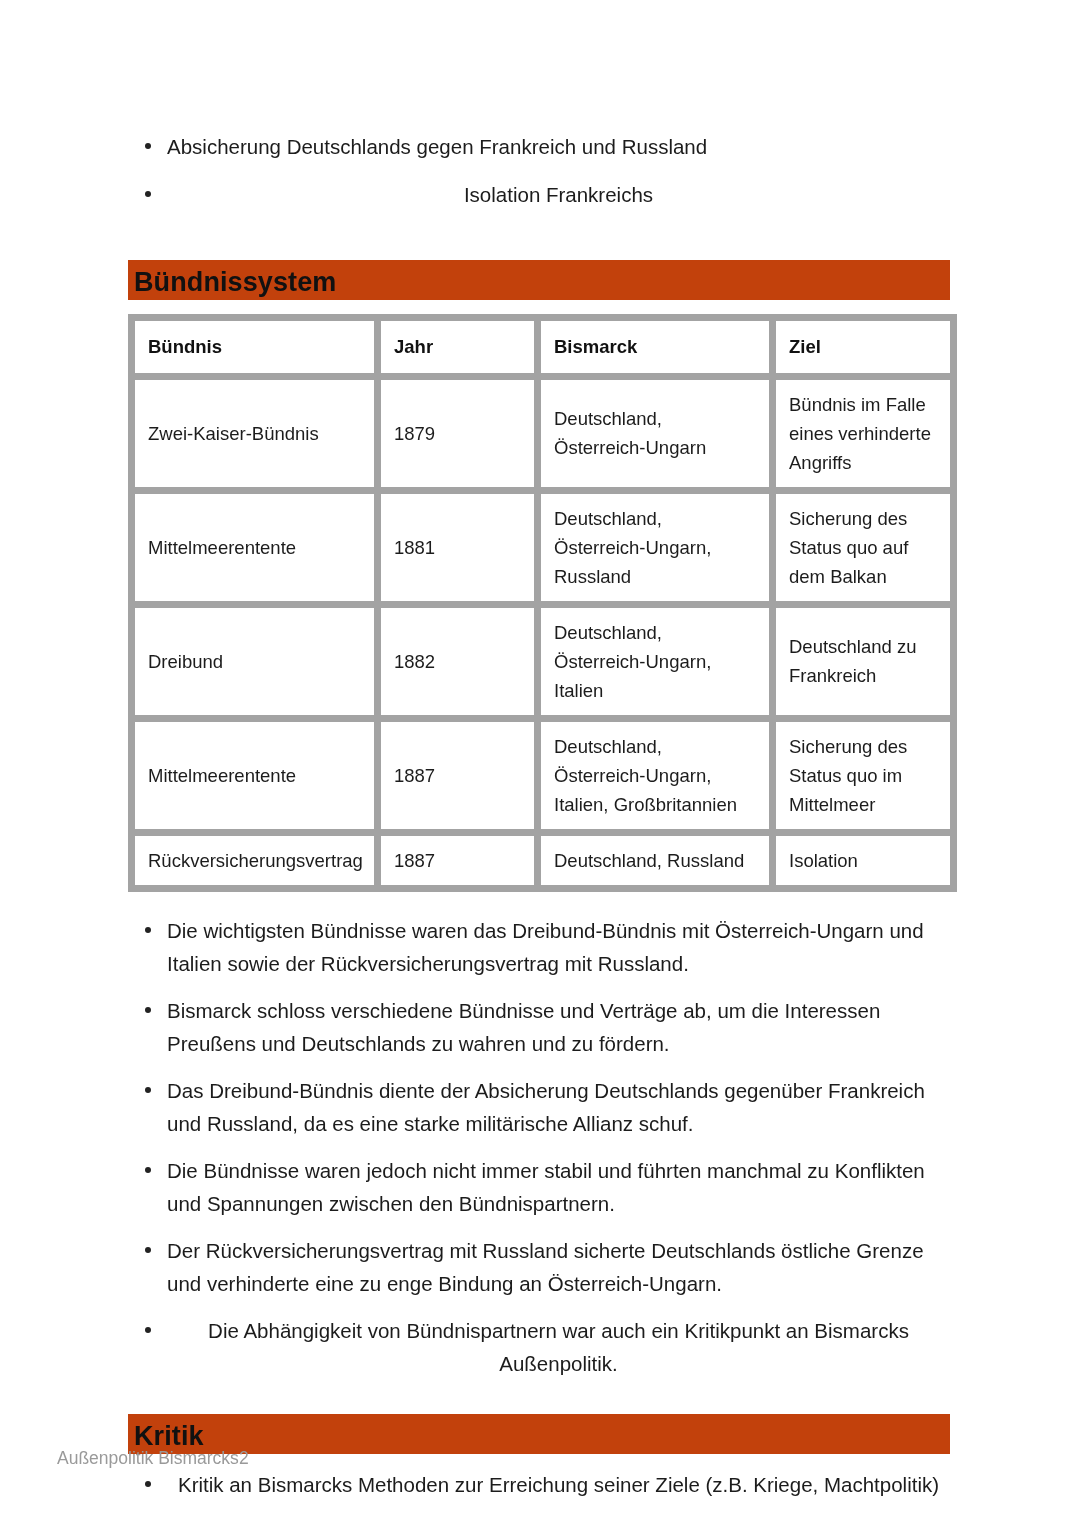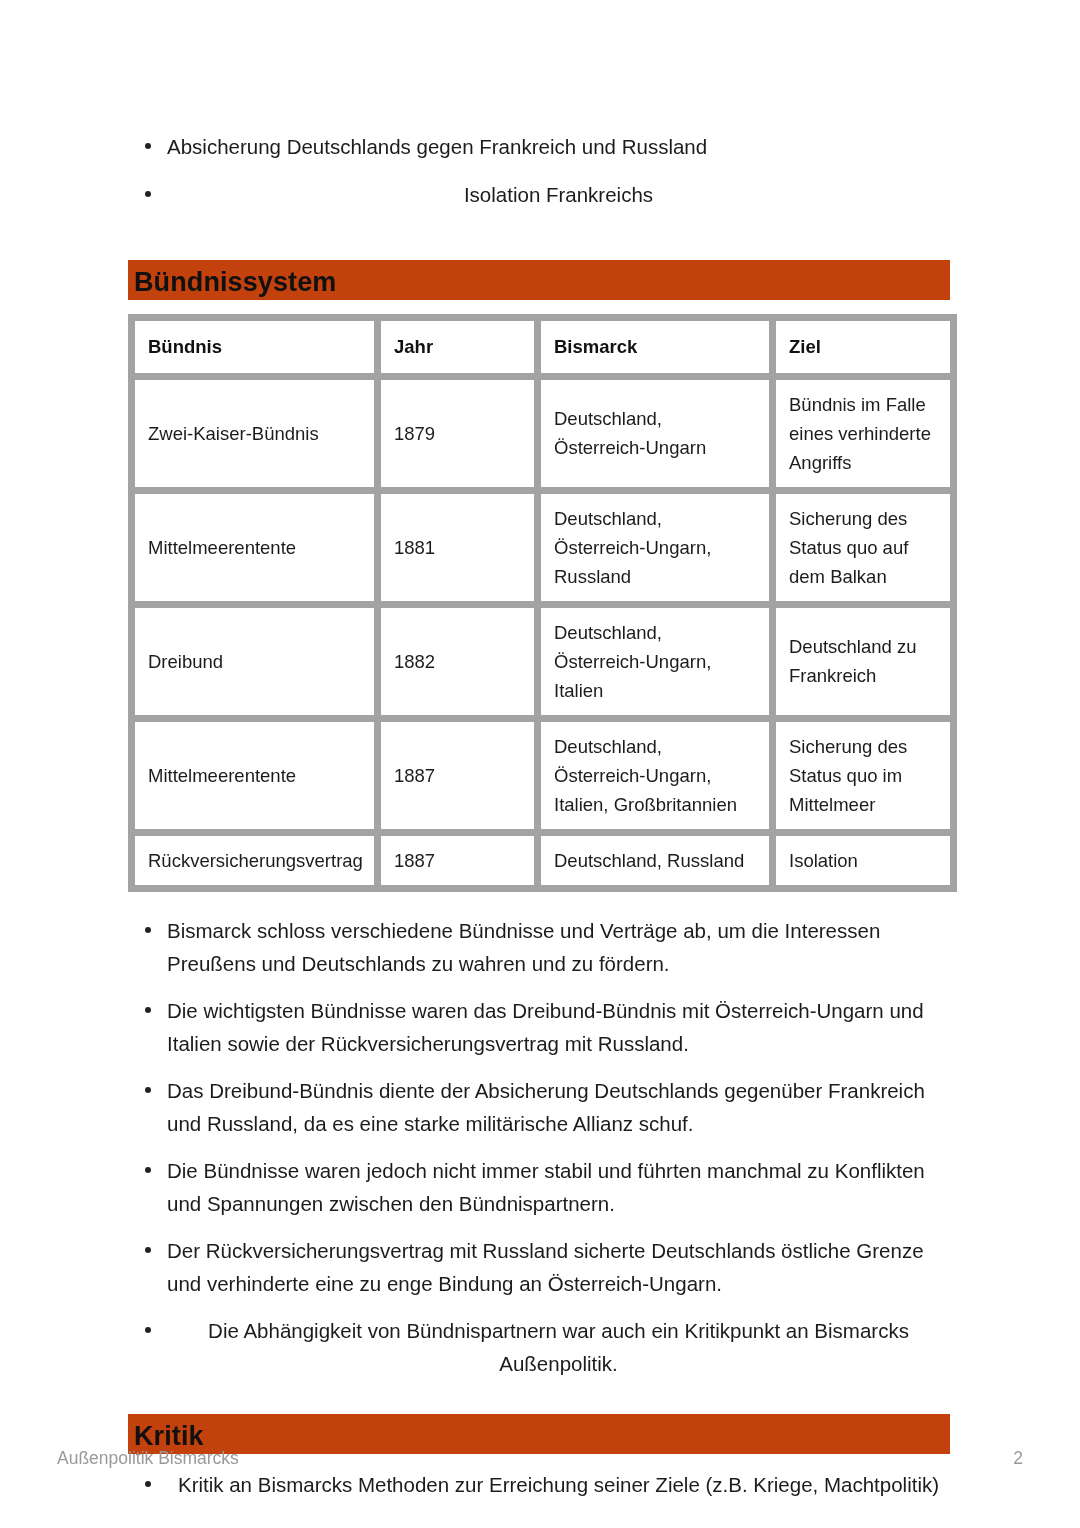--- a/index.html
+++ b/index.html
@@ -94,21 +94,20 @@
   table.alliances col.c3 { width: 235px; }
   table.alliances col.c4 { width: 181px; }
 
   
   .footer {
     position: absolute;
     left: 57px;
     right: 57px;
     top: 1448px;
     display: flex;
-    justify-content: space-between;
     align-items: baseline;
     font-size: 17.5px;
     color: #9a9a9a;
   }
 
   .spacer-sm { height: 14px; }
   .spacer-md { height: 22px; }
   .spacer-lg { height: 34px; }
 </style>
 </head>
@@ -181,25 +180,25 @@
           <td>Isolation</td>
         </tr>
       </tbody>
     </table>
 
     <div class="spacer-md"></div>
 
     <ul class="bullets">
       <li>
         <span class="dot"></span>
+        <span>Die wichtigsten Bündnisse waren das Dreibund-Bündnis mit Österreich-Ungarn und Italien sowie der Rückversicherungsvertrag mit Russland.</span>
+      </li>
+      <li>
+        <span class="dot"></span>
         <span>Bismarck schloss verschiedene Bündnisse und Verträge ab, um die Interessen Preußens und Deutschlands zu wahren und zu fördern.</span>
-      </li>
-      <li>
-        <span class="dot"></span>
-        <span>Die wichtigsten Bündnisse waren das Dreibund-Bündnis mit Österreich-Ungarn und Italien sowie der Rückversicherungsvertrag mit Russland.</span>
       </li>
       <li>
         <span class="dot"></span>
         <span>Das Dreibund-Bündnis diente der Absicherung Deutschlands gegenüber Frankreich und Russland, da es eine starke militärische Allianz schuf.</span>
       </li>
       <li>
         <span class="dot"></span>
         <span>Die Bündnisse waren jedoch nicht immer stabil und führten manchmal zu Konflikten und Spannungen zwischen den Bündnispartnern.</span>
       </li>
       <li>

